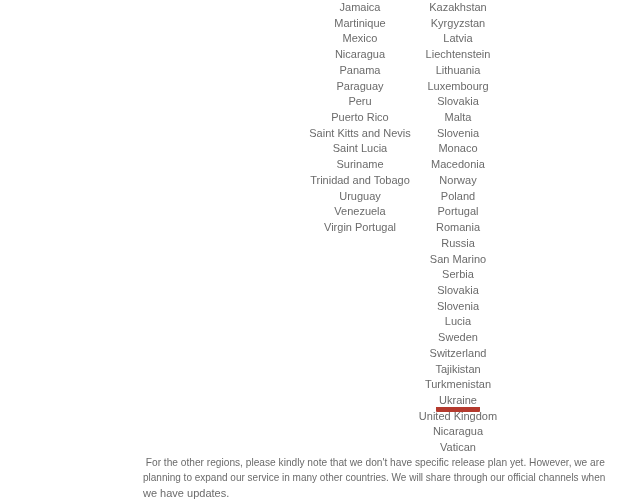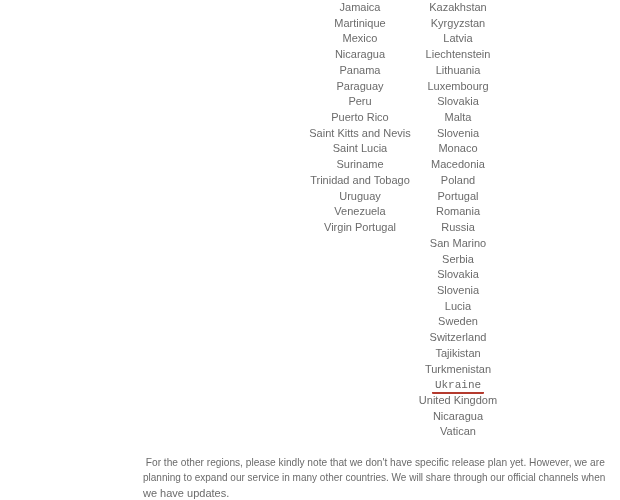--- a/index.html
+++ b/index.html
@@ -26,23 +26,22 @@
   .col-right { left: 368px; width: 180px; }
   .row {
     height: 15.72px;
     line-height: 15.72px;
     white-space: nowrap;
   }
   .hl {
     display: inline-block;
     line-height: 13px;
     padding: 0 3px;
-    border-bottom: 2px solid #0f766e;
+    border-bottom: 5px solid #0f766e;
     border-radius: 1px;
-    font-family: Liberation Mono, monospace;
   }
   .footer {
     position: absolute;
     left: 143px;
     top: 455px;
     width: 462px;
   }
   .pline {
     line-height: 15.4px;
     white-space: nowrap;
@@ -77,20 +76,21 @@
       <div class="row"><span>Kyrgyzstan</span></div>
       <div class="row"><span>Latvia</span></div>
       <div class="row"><span>Liechtenstein</span></div>
       <div class="row"><span>Lithuania</span></div>
       <div class="row"><span>Luxembourg</span></div>
       <div class="row"><span>Slovakia</span></div>
       <div class="row"><span>Malta</span></div>
       <div class="row"><span>Slovenia</span></div>
       <div class="row"><span>Monaco</span></div>
       <div class="row"><span>Macedonia</span></div>
+      <div class="row"><span>Norway</span></div>
       <div class="row"><span>Poland</span></div>
       <div class="row"><span>Portugal</span></div>
       <div class="row"><span>Romania</span></div>
       <div class="row"><span>Russia</span></div>
       <div class="row"><span>San Marino</span></div>
       <div class="row"><span>Serbia</span></div>
       <div class="row"><span>Slovakia</span></div>
       <div class="row"><span>Slovenia</span></div>
       <div class="row"><span>Lucia</span></div>
       <div class="row"><span>Sweden</span></div>

